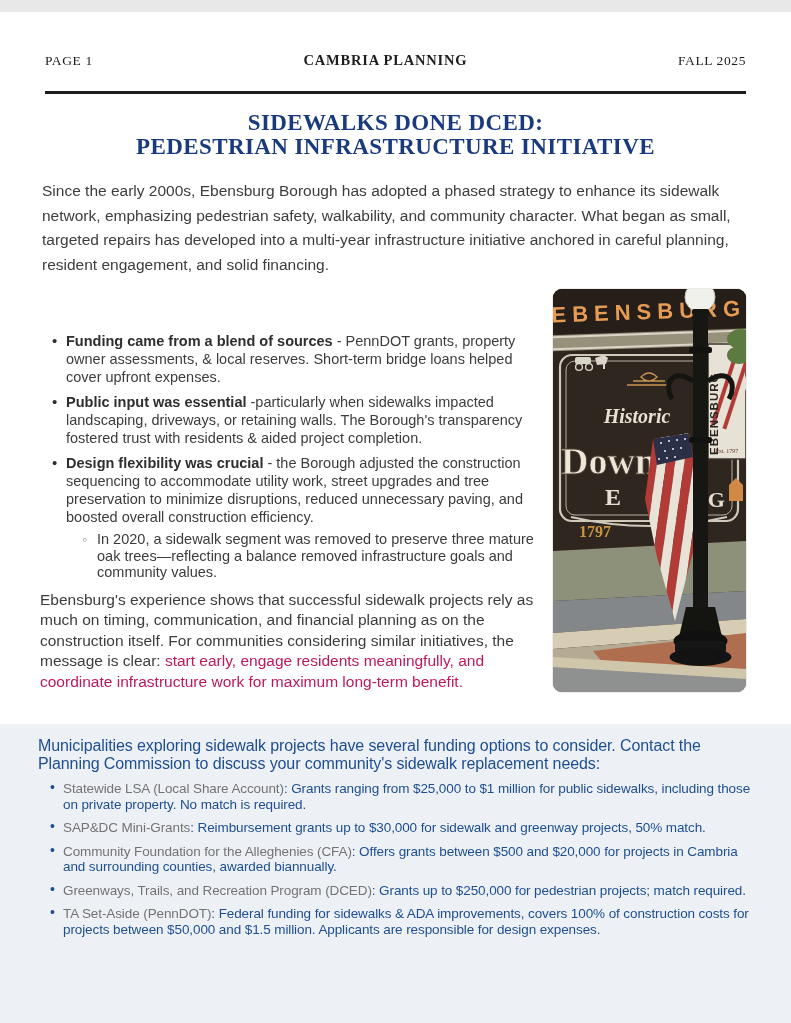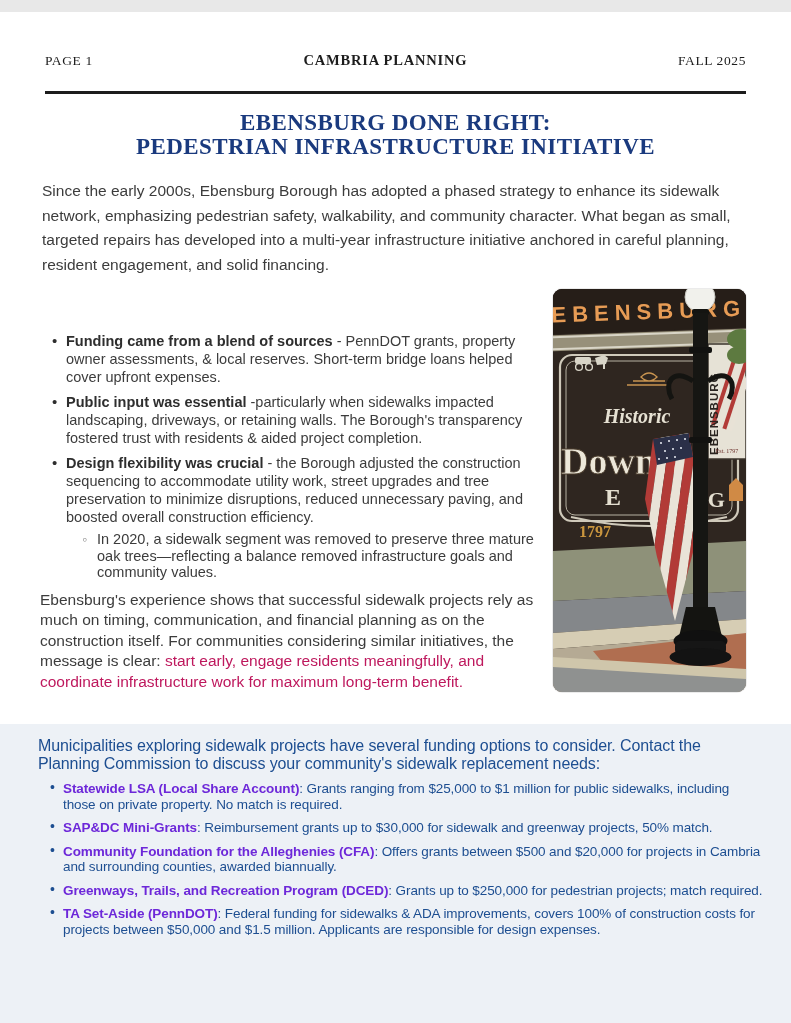--- a/index.html
+++ b/index.html
@@ -68,36 +68,36 @@
   }
   .funding-intro { font-size:16px; line-height:18px; letter-spacing:-0.1px; }
   ul.funding-list { list-style:none; margin:8px 0 0 0; padding-left:12px; }
   ul.funding-list > li {
     position:relative; padding-left:13px; margin-bottom:8px;
     font-size:13.5px; line-height:15.5px; letter-spacing:-0.1px;
   }
   ul.funding-list > li::before {
     content:"•"; position:absolute; left:0; top:-1px; color:#1d4e91; font-size:14px;
   }
-  ul.funding-list .lead { font-weight:700; color:#6d28d9; }
+  ul.funding-list .lead { font-weight:400; color:#737373; }
 </style>
 </head>
 <body>
 
 <div class="page">
 
   <div class="masthead-row">
     <span class="masthead-side">PAGE 1</span>
     <span class="masthead-center">CAMBRIA PLANNING</span>
     <span class="masthead-side">FALL 2025</span>
   </div>
   <div class="header-rule"></div>
 
   <div class="article-title">
-    <div>EBENSBURG DONE RIGHT:</div>
+    <div>SIDEWALKS DONE DCED:</div>
     <div>PEDESTRIAN INFRASTRUCTURE INITIATIVE</div>
   </div>
 
   <p class="intro-paragraph">Since the early 2000s, Ebensburg Borough has adopted a phased strategy to enhance its sidewalk network, emphasizing pedestrian safety, walkability, and community character. What began as small, targeted repairs has developed into a multi-year infrastructure initiative anchored in careful planning, resident engagement, and solid financing.</p>
 
   <div class="content-row">
     <div class="left-col">
       <ul class="key-points">
         <li>
           <span class="lead">Funding came from a blend of sources</span><span> - PennDOT grants, property owner assessments, &amp; local reserves. Short-term bridge loans helped cover upfront expenses.</span>

